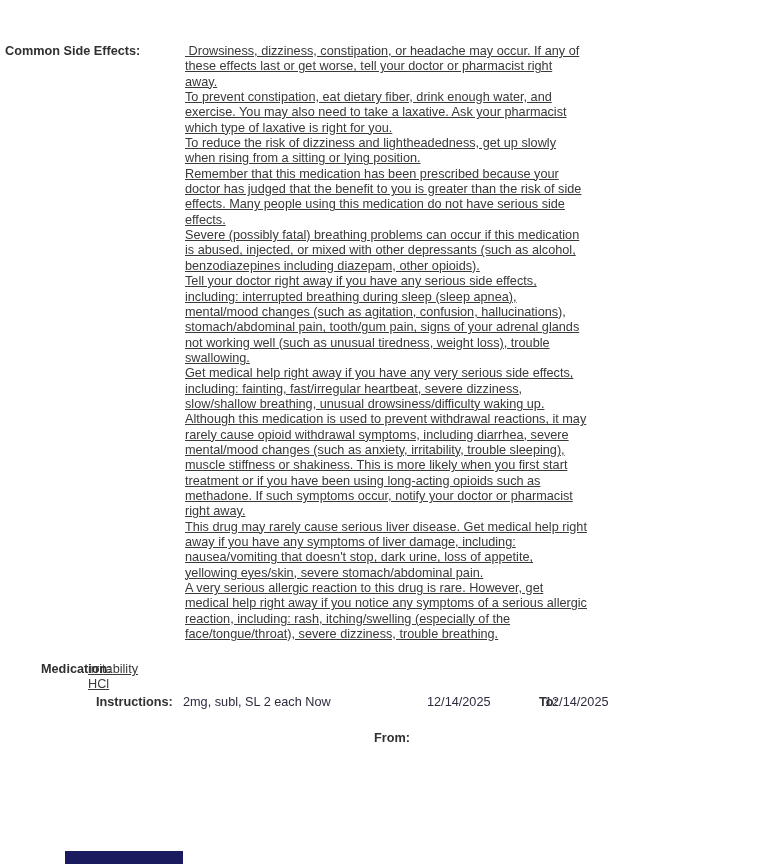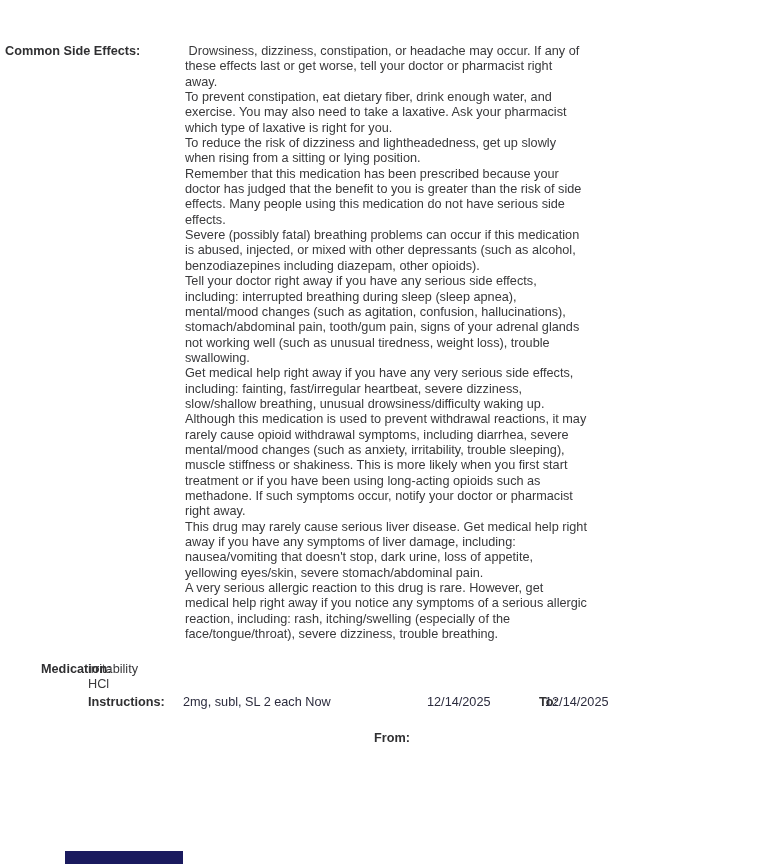--- a/index.html
+++ b/index.html
@@ -24,20 +24,21 @@
     color: var(--label-text, #303032);
     white-space: nowrap;
   }
   .value {
     color: var(--value-text, #2c2c3e);
     white-space: nowrap;
   }
   .text-block {
     white-space: pre;
     color: var(--body-text, #39393b);
+    text-decoration: underline;
   }
   .fragment {
     position: absolute;
     left: 65px;
     top: 851px;
     width: 118px;
     height: 13px;
     background: var(--fragment-bar, #1a1a5e);
   }
 </style>
@@ -86,21 +87,21 @@
 A very serious allergic reaction to this drug is rare. However, get
 medical help right away if you notice any symptoms of a serious allergic
 reaction, including: rash, itching/swelling (especially of the
 face/tongue/throat), severe dizziness, trouble breathing.</div>
 
   <div class="abs label" style="left:5px; top:662px;padding-left:36px;">Medication:</div>
 
   <div class="abs value text-block" style="left:88px; top:662px;">irritability
 HCl</div>
 
-  <div class="abs label" style="left:88px; top:695px;">Instructions:</div>
+  <div class="abs label" style="left:96px; top:695px;">Instructions:</div>
 
   <div class="abs value" style="left:183px; top:695px;">2mg, subl, SL 2 each Now</div>
 
   <div class="abs label" style="left:374px; top:695px;margin-top:36px;">From:</div>
 
   <div class="abs value" style="left:427px; top:695px;">12/14/2025</div>
 
   <div class="abs label" style="left:539px; top:695px;">To:</div>
 
   <div class="abs value" style="left:545px; top:695px;">12/14/2025</div>

